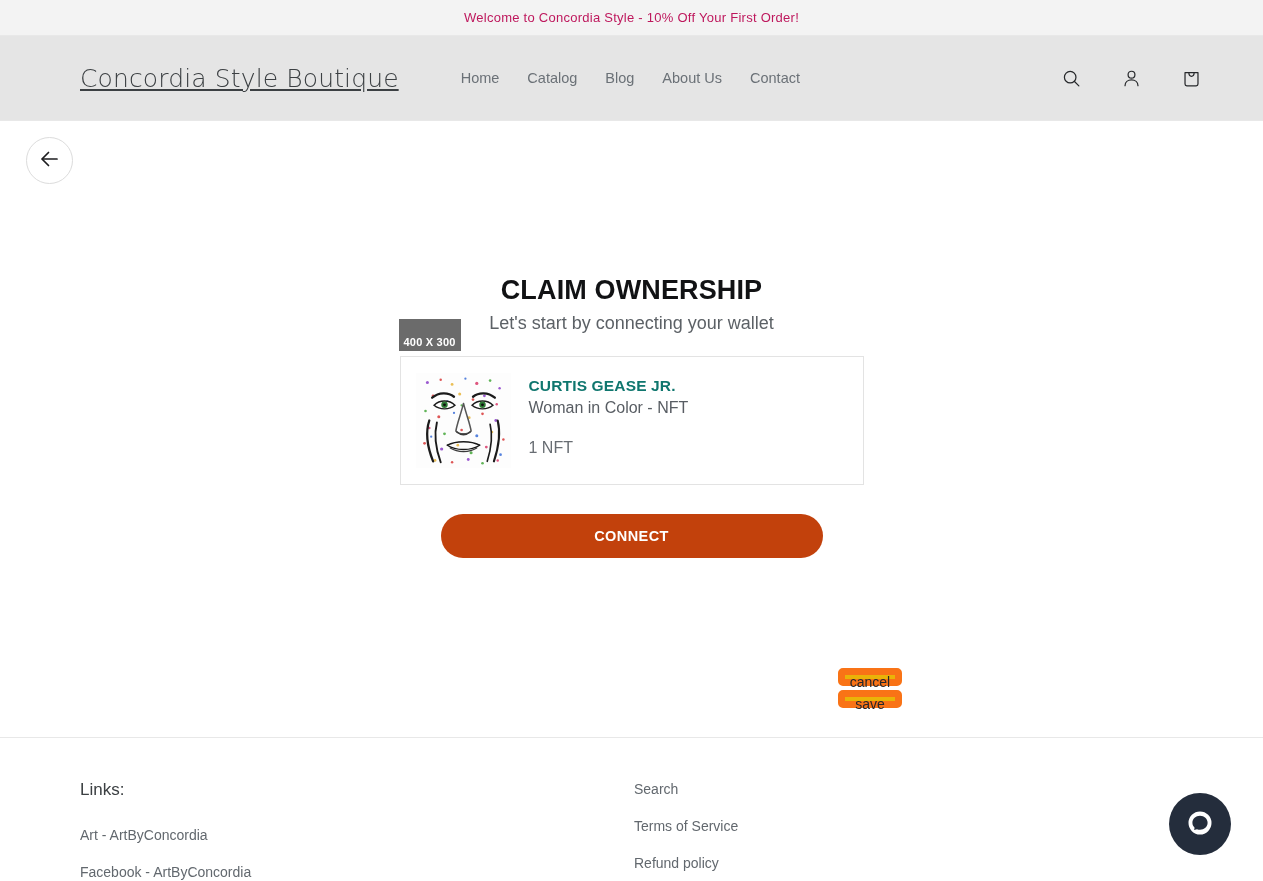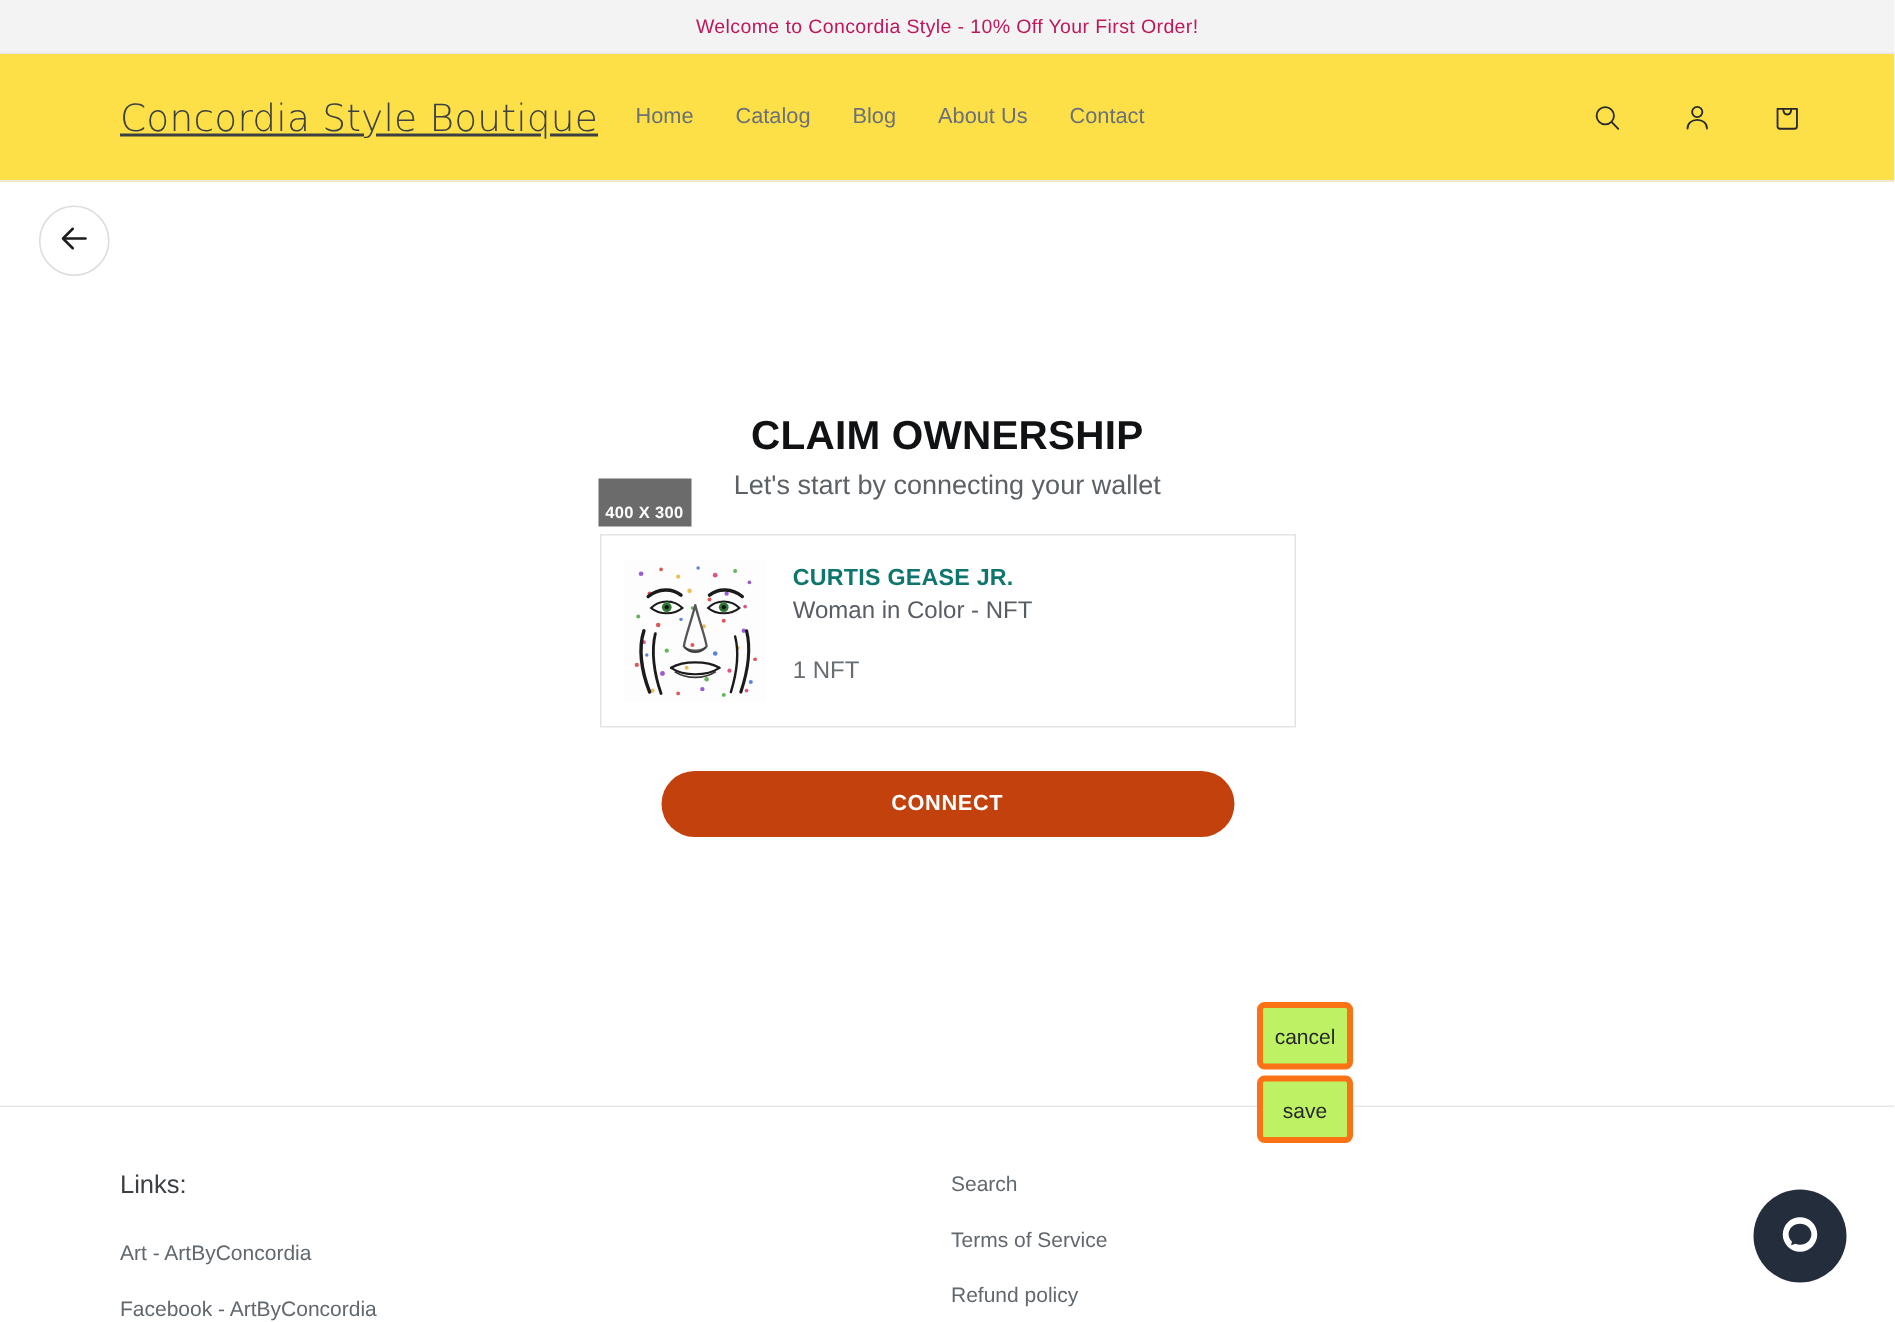--- a/index.html
+++ b/index.html
@@ -28,39 +28,39 @@
   }
   .announcement-text {
     font-size: 13px;
     color: #be185d;
     letter-spacing: .02em;
   }
 
   
   .site-header {
     height: 85px;
-    background: #fde047;
+    background: #e5e5e5;
     border-bottom: 1px solid #e8e8e8;
     display: flex;
     align-items: center;
     padding: 0 52px 0 80px;
   }
   .brand-logo {
     font-family: "DejaVu Sans", sans-serif;
     font-size: 25px;
     font-weight: 300;
     color: #3c4043;
     letter-spacing: .005em;
     white-space: nowrap;
   }
   .main-nav {
     display: flex;
     align-items: flex-end;
     gap: 28px;
-    margin-left: 25px;
+    margin-left: 62px;
   }
   .nav-link {
     font-size: 14.5px;
     color: #6b7177;
     text-decoration: none;
     white-space: nowrap;
   }
   .header-actions {
     margin-left: auto;
     display: flex;
@@ -184,24 +184,24 @@
   .edit-actions {
     position: absolute;
     left: 838px;
     top: 547px;
     display: flex;
     flex-direction: column;
     gap: 4px;
     width: 64px;
   }
   .edit-btn {
-    height: 45px;
-    border: 4px solid #f97316;
+    height: 18px;
+    border: 7px solid #f97316;
     border-radius: 5px;
-    background: #bef264;
+    background: #eab308;
     font-size: 14px;
     color: #26282b;
     cursor: pointer;
     font-family: "Liberation Sans", sans-serif;
     line-height: 1;
   }
 
   
   .site-footer {
     border-top: 1px solid #e8e8e8;

